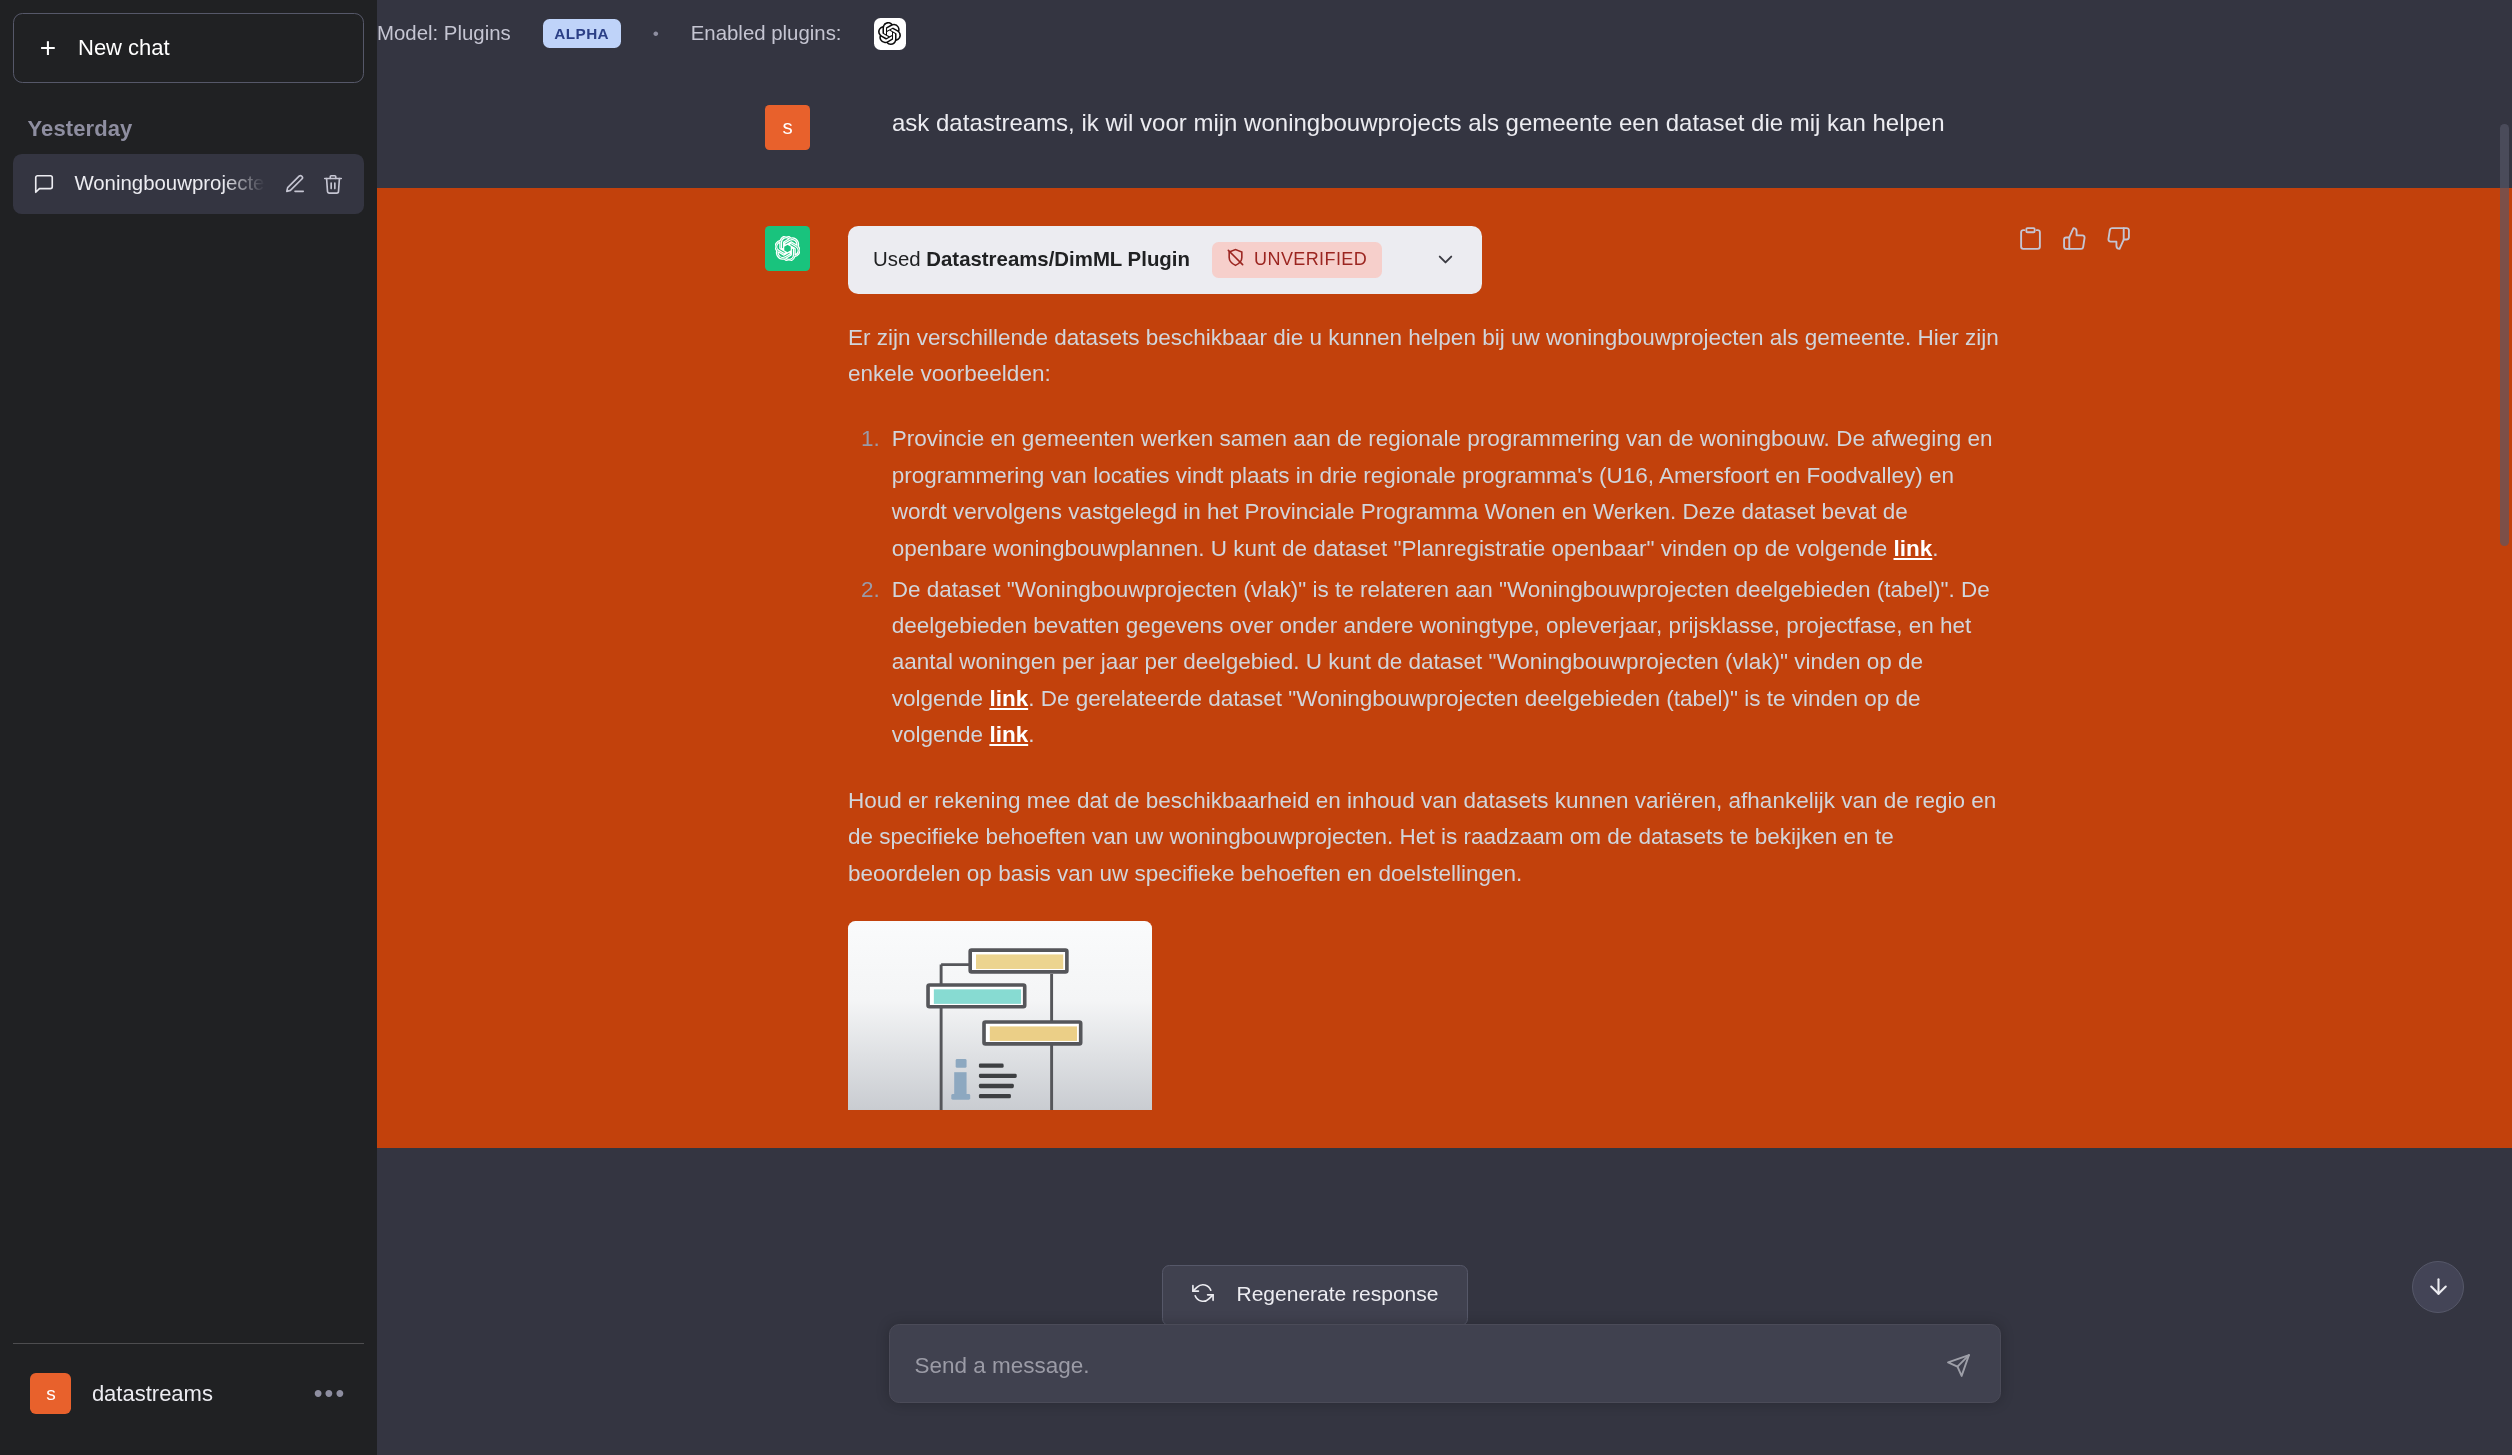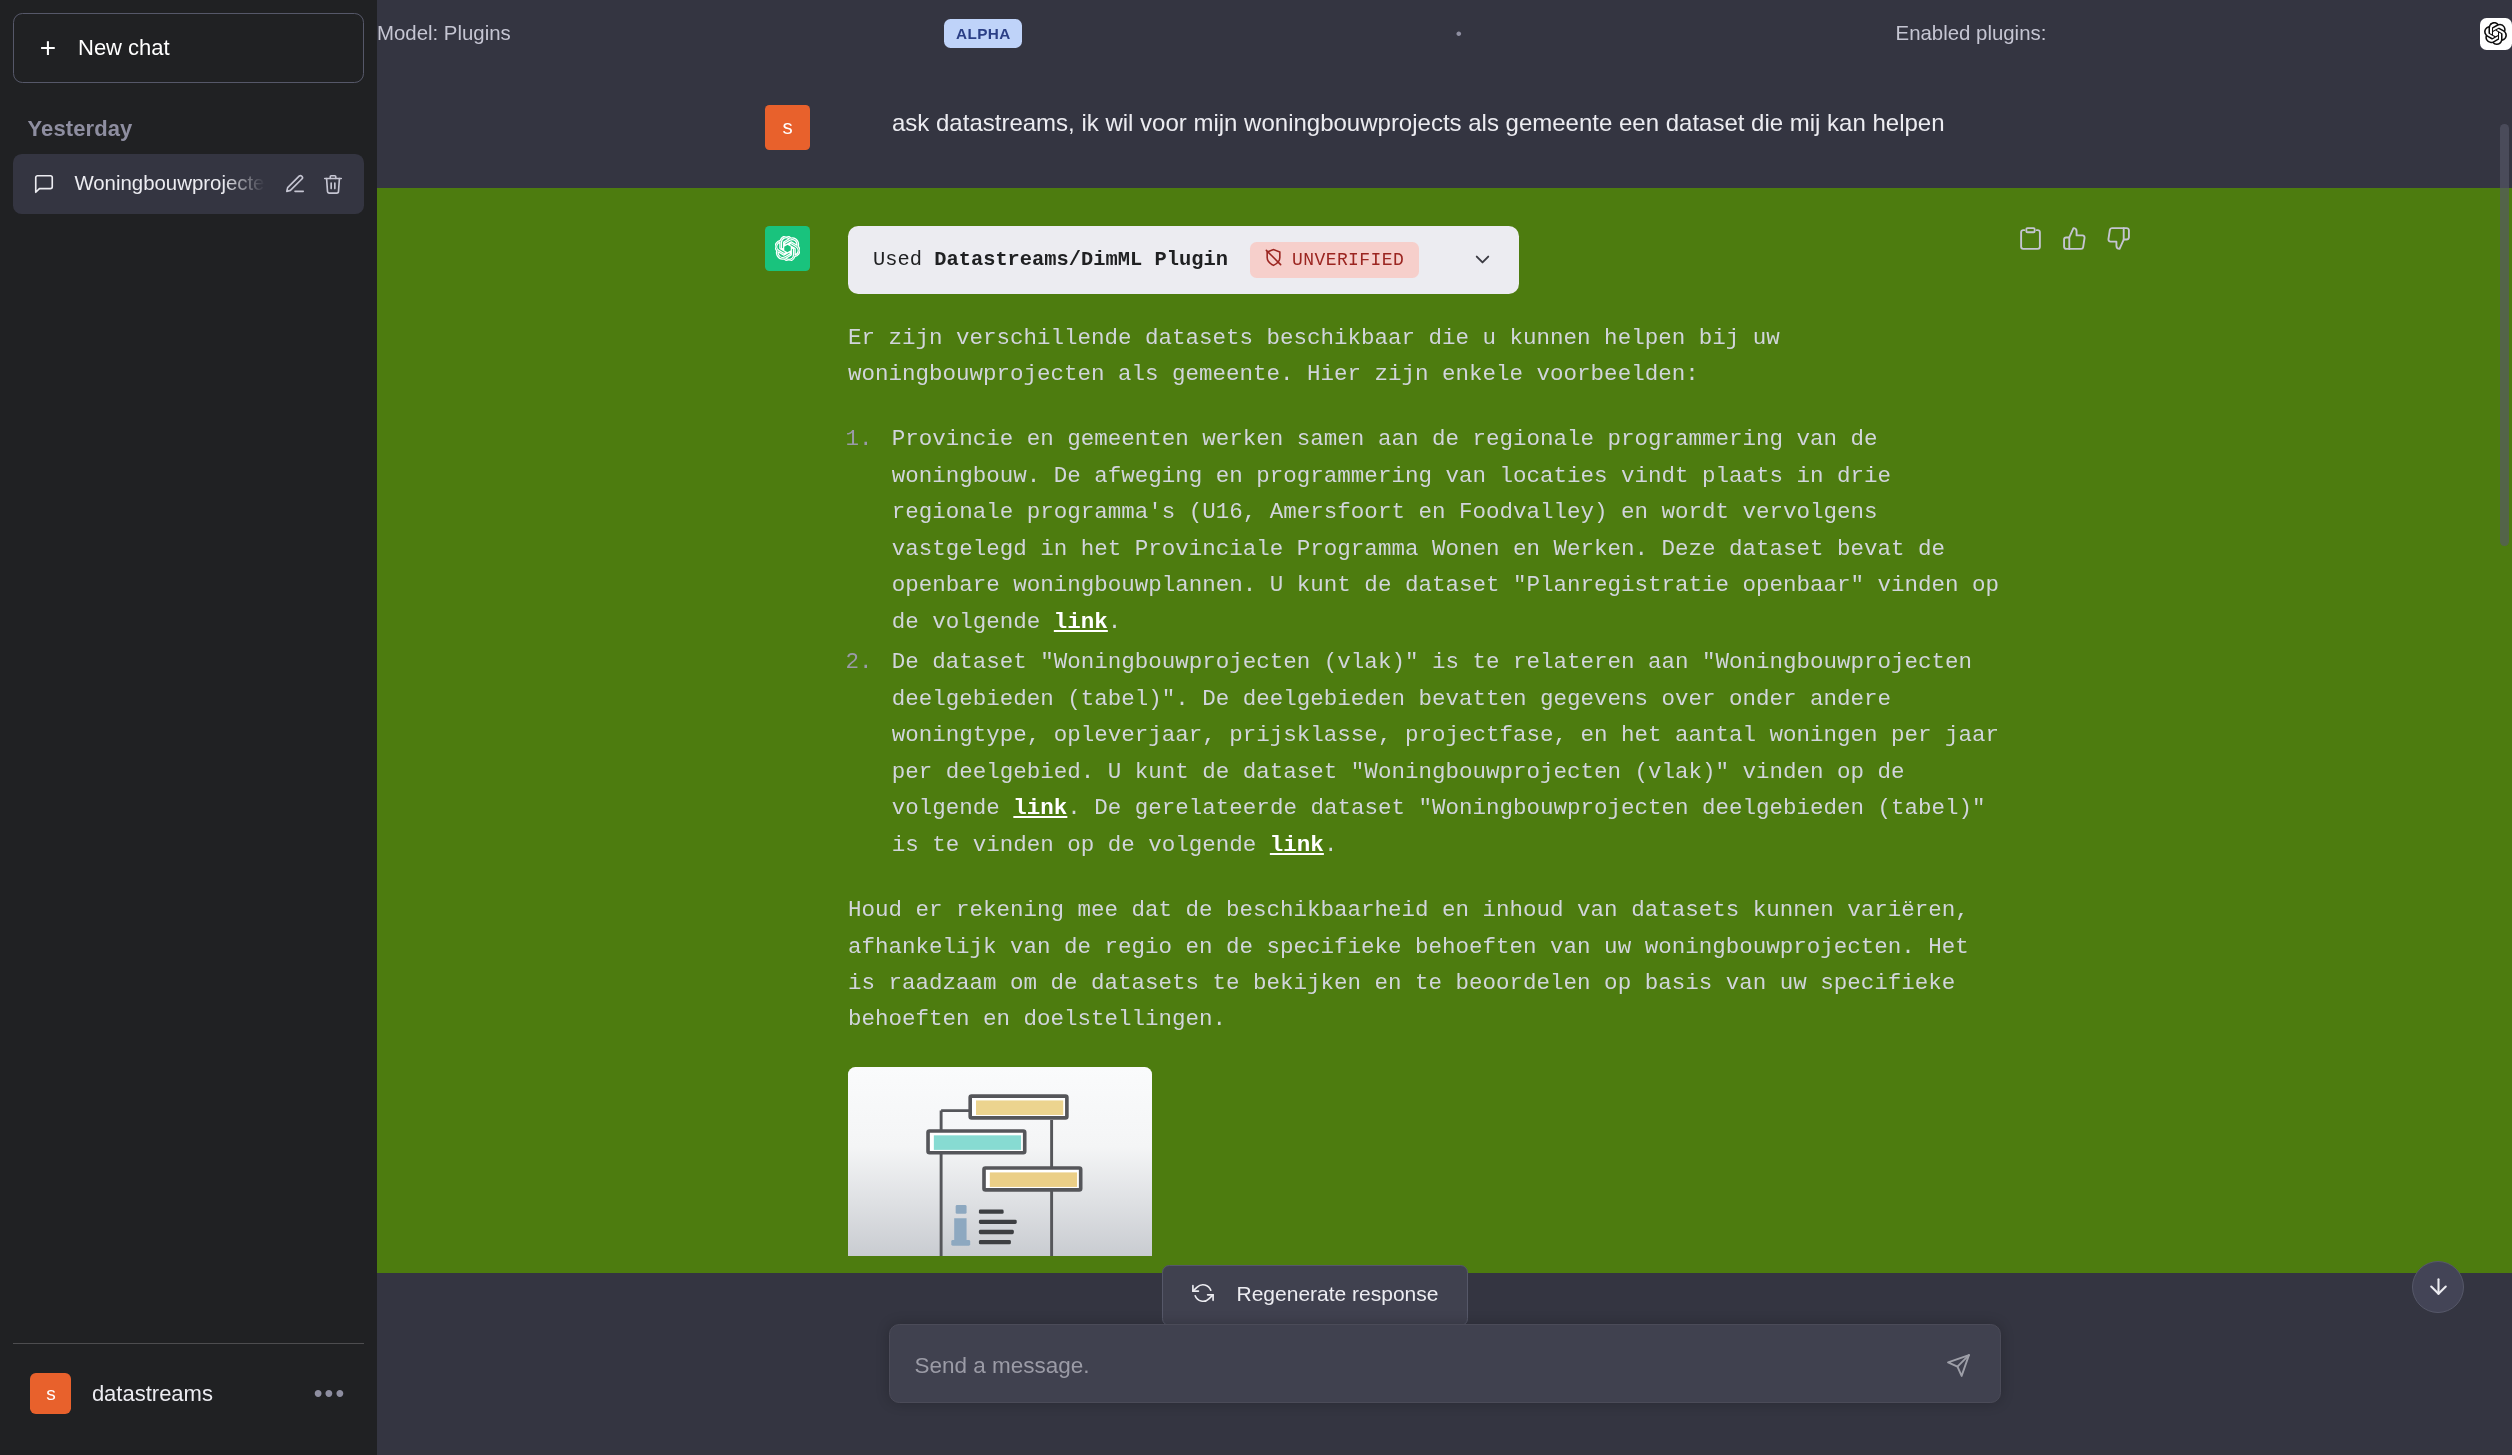--- a/index.html
+++ b/index.html
@@ -78,39 +78,39 @@
     display: flex; align-items: center; justify-content: center;
     font-size: 19px; flex: none;
   }
   .user-name { color: #ececf1; font-size: 22px; flex: 1; }
   .dots { color: #8e8ea0; font-size: 25px; letter-spacing: 2.2px; line-height: 0.6; }
 
   
   .main { flex: 1; position: relative; height: 1455px; background: #343541; overflow: hidden; }
 
   .topbar {
-    height: 67px; display: flex; align-items: center; justify-content: space-between;
+    height: 67px; display: flex; align-items: center; justify-content: flex-start;
     gap: 32px; color: #c5c5d2; font-size: 20.4px; background: #343541;
   }
   .alpha-badge {
     background: #bfd3f9; color: #2b3f86;
     font-size: 15.3px; font-weight: bold;
     padding: 5.1px 11.6px; border-radius: 6.5px; letter-spacing: 0.4px;
   }
   .dot-sep { color: #8e8ea0; font-size: 17.4px; }
   .plugin-logo {
     width: 32px; height: 32px; border-radius: 6.5px; background: #ffffff;
     display: flex; align-items: center; justify-content: center; flex: none;
   }
 
   .thread { position: absolute; top: 67px; left: 0; right: 0; bottom: 0; overflow: hidden; }
 
   .msg { display: block; width: 100%; }
   .msg-user { background: #343541; }
-  .msg-assistant { background: #4d7c0f; font-family: Liberation Mono, monospace; }
+  .msg-assistant { background: #c2410c; }
   .msg-inner {
     max-width: 1359px; margin: 0 auto;
     display: flex; gap: 38px;
     padding: 38px 0 38px 0;
     position: relative;
   }
   .avatar {
     width: 45px; height: 45px; border-radius: 4.4px; flex: none;
     display: flex; align-items: center; justify-content: center;
     font-size: 20.4px; color: #fff;

